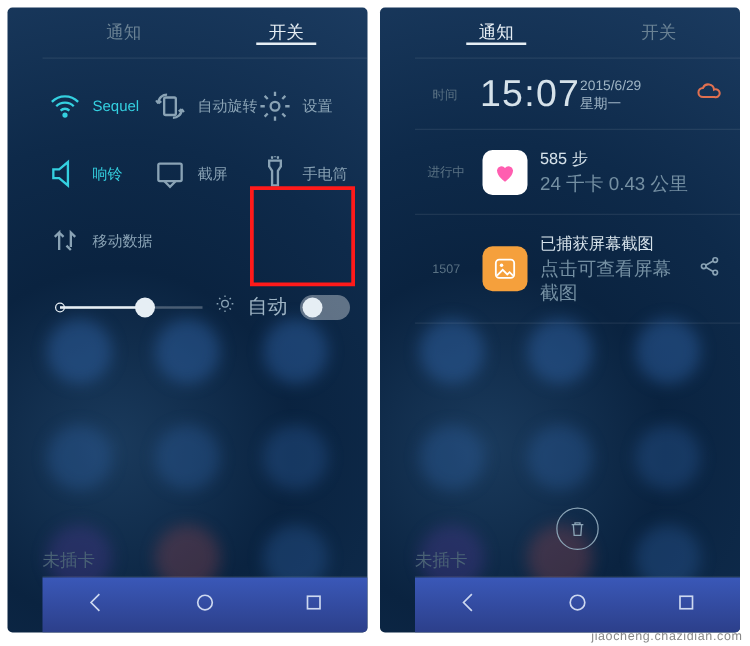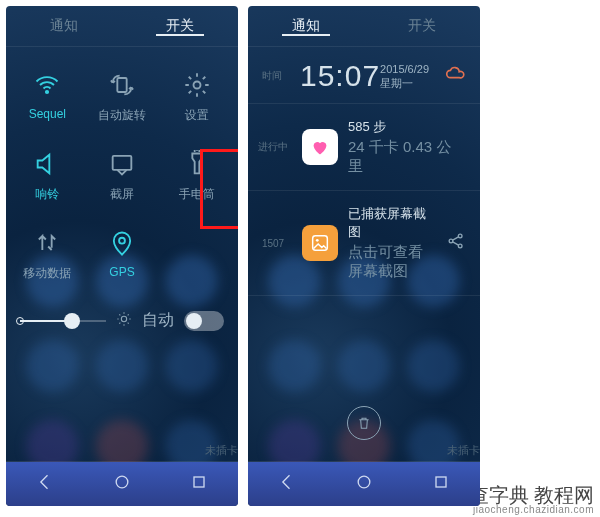--- a/index.html
+++ b/index.html
@@ -10,27 +10,28 @@
     font-family: "Microsoft YaHei", sans-serif;
     position: relative;
     overflow: hidden;
   }
   .phones {
     display: flex;
     gap: 10px;
     padding: 6px;
   }
   .phone {
-    width: 232px;
+    width: 288px;
     height: 500px;
     background: radial-gradient(circle at 30% 70%, #1a3a5c 0%, #0a2340 35%, #0e2a4a 60%, #1b3b60 100%);
     border-radius: 4px;
     position: relative;
     overflow: hidden;
     color: #9fb5c5;
+    padding-left: 28px;
   }
   
   .phone::before {
     content: "";
     position: absolute; inset: 0;
     background:
       radial-gradient(circle at 20% 55%, rgba(60,120,200,.35) 0 24px, transparent 28px),
       radial-gradient(circle at 50% 55%, rgba(60,120,200,.35) 0 24px, transparent 28px),
       radial-gradient(circle at 80% 55%, rgba(60,120,200,.35) 0 24px, transparent 28px),
       radial-gradient(circle at 20% 72%, rgba(60,120,200,.25) 0 24px, transparent 28px),
@@ -63,21 +64,21 @@
   }
   .tabline { height:1px; background: rgba(255,255,255,.08); }
   
   .grid {
     display: grid;
     grid-template-columns: repeat(3, 1fr);
     padding: 10px 4px 0;
   }
   .tile {
     display: flex;
-    flex-direction: column;
+    flex-direction: row;
     align-items: center;
     gap: 8px;
     padding: 14px 0 12px;
     font-size: 12px;
     color: #8aa3b5;
   }
   .tile.active { color: #34d0e0; }
   .tile .ic { width: 28px; height: 28px; display:flex; align-items:center; justify-content:center; }
   .tile svg { stroke: currentColor; fill: none; stroke-width: 1.6; }
   .highlight-box {
@@ -145,22 +146,22 @@
   .share { color:#8aa3b5; }
   .trashrow {
     position:absolute; bottom:66px; left:0; right:0;
     display:flex; justify-content:center;
   }
   .trashbtn {
     width:34px; height:34px; border:1.5px solid #8aa3b5; border-radius:50%;
     display:flex; align-items:center; justify-content:center; color:#8aa3b5;
   }
   .simtxt {
-    position:absolute; bottom:48px; width:100%; text-align:right;
-    font-size:11px; color:#4a6275;
+    position:absolute; bottom:48px; width:100%; text-align:left;
+    font-size:14px; color:#4a6275;
   }
   .dockline {
     position:absolute; bottom:44px; left:0; right:0; height:1px;
     background: rgba(255,255,255,.1);
   }
   
   .navbar {
     position:absolute; bottom:0; left:0; right:0; height:44px;
     background: linear-gradient(180deg, #3a58b8, #2c3f8a);
     display:flex; align-items:center; justify-content:space-around;
@@ -246,29 +247,20 @@
           </span>
           <span>手电筒</span>
         </div>
         <div class="tile">
           <span class="ic">
             <svg viewBox="0 0 24 24">
                 <path d="M8 18V6l-3 3m11 7V6l3 3M8 6l3 3m5 9l-3-3"></path>
               </svg>
           </span>
           <span>移动数据</span>
-        </div>
-        <div class="tile active">
-          <span class="ic">
-            <svg viewBox="0 0 24 24">
-                <path d="M12 22s7-7 7-12a7 7 0 10-14 0c0 5 7 12 7 12z"></path>
-                <circle cx="12" cy="10" r="2.5"></circle>
-              </svg>
-          </span>
-          <span>GPS</span>
         </div>
       </div>
 
       <div class="bright">
         <div class="slider">
           <div class="track"></div>
             <div class="fill"></div>
           <div class="startdot"></div>
             <div class="thumb"></div>
         </div>

